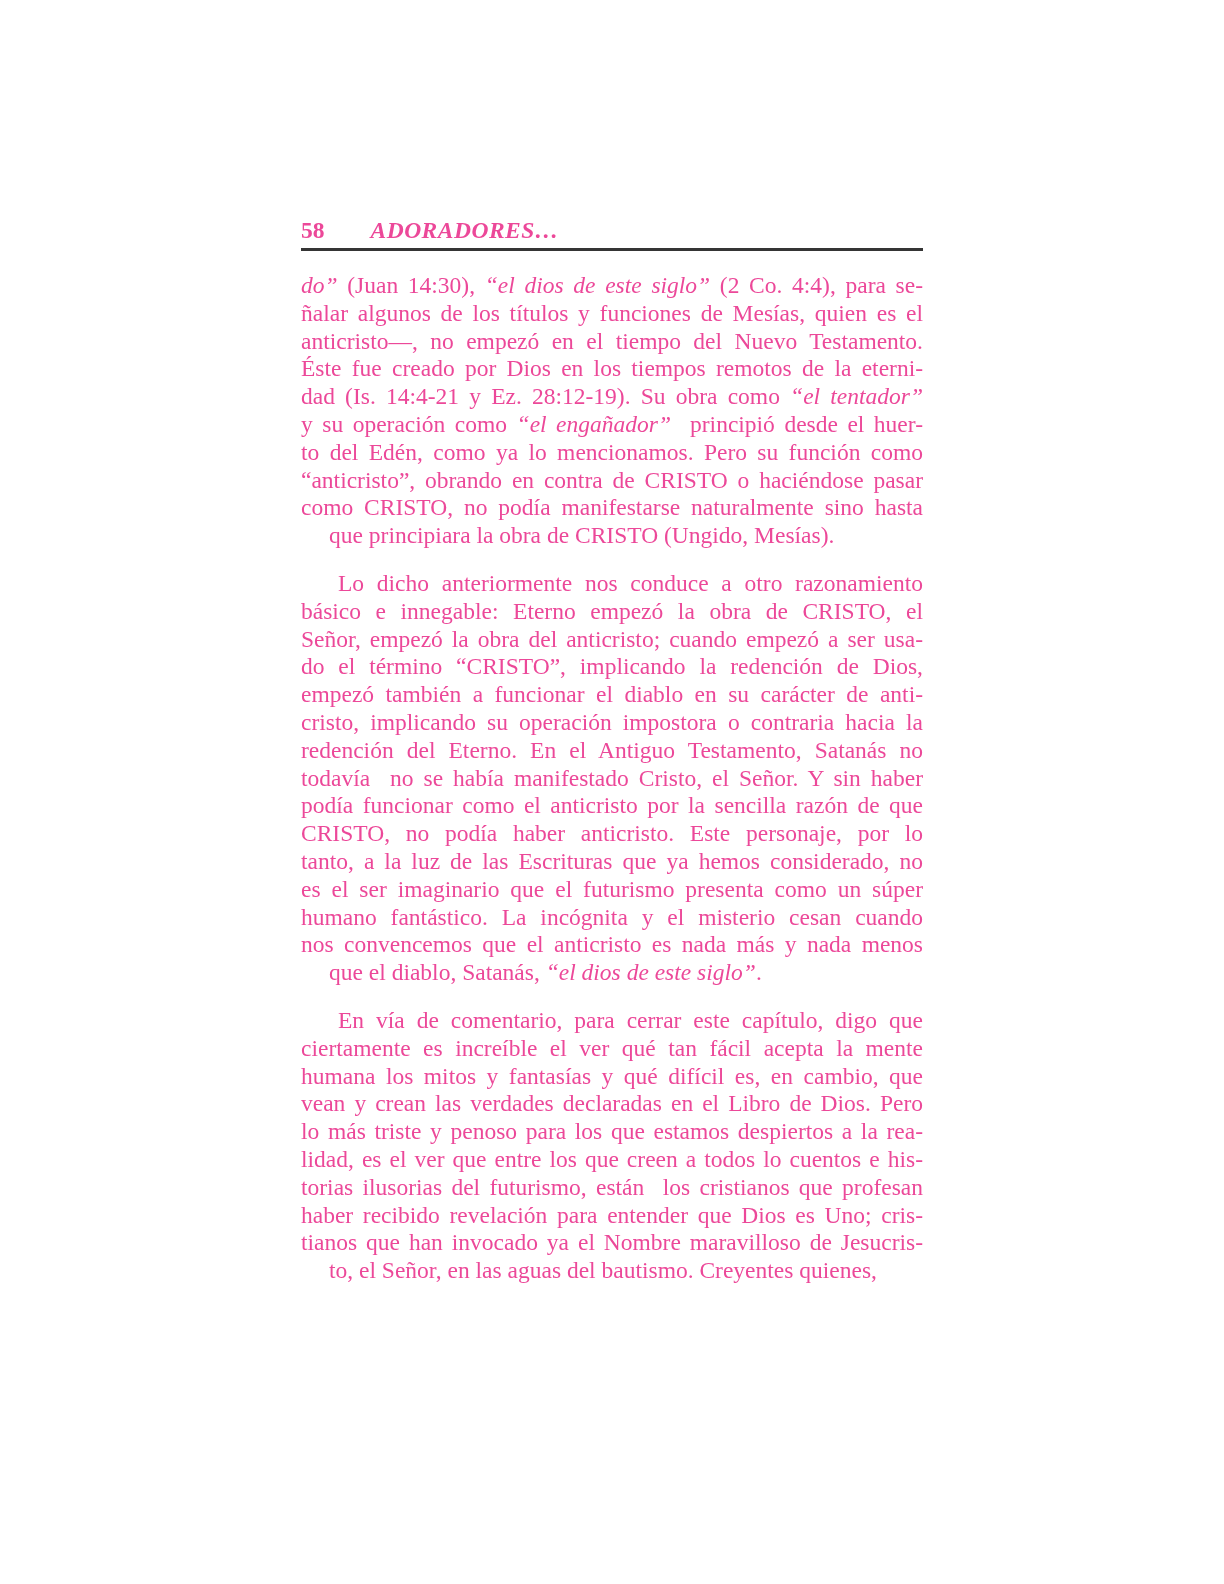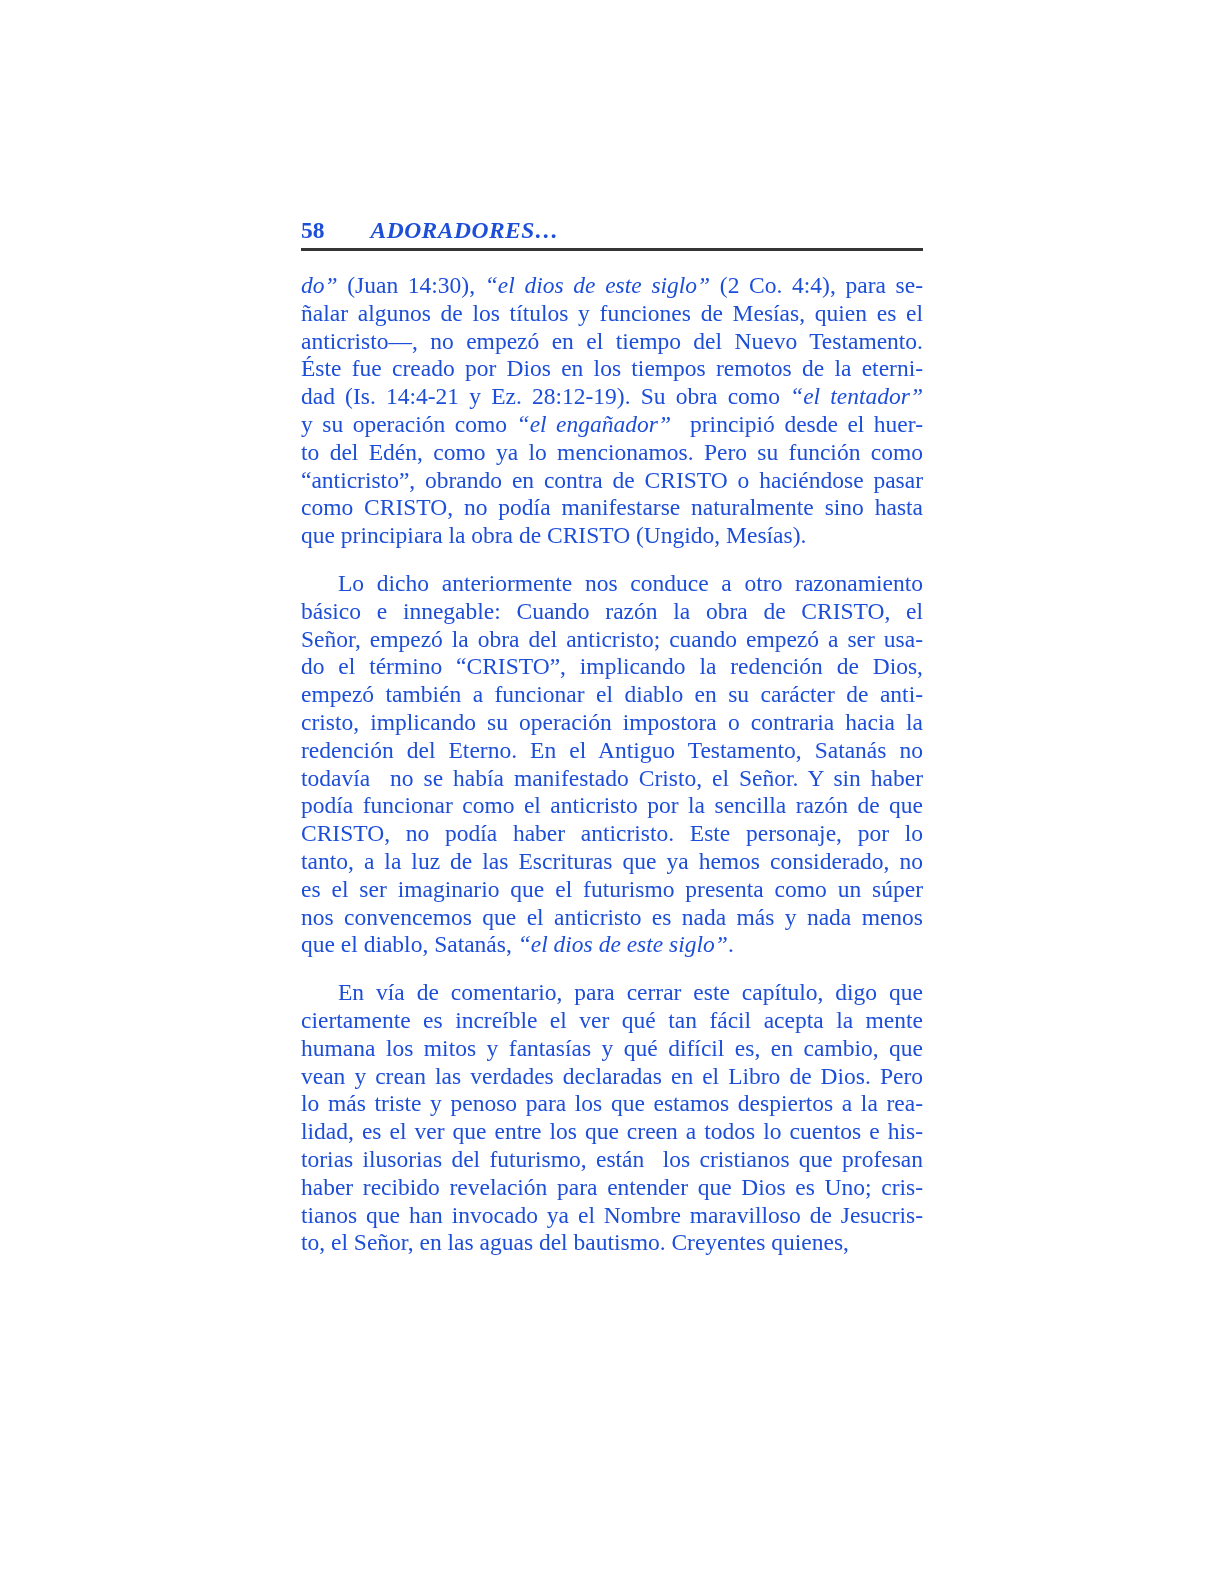--- a/index.html
+++ b/index.html
@@ -6,21 +6,21 @@
     margin: 0;
     padding: 0;
     background: #ffffff;
   }
   .page {
     position: relative;
     width: 1224px;
     height: 1584px;
     background: #ffffff;
     font-family: "Liberation Serif", "DejaVu Serif", serif;
-    color: #1d4ed8;
+    color: #ec4899;
     overflow: hidden;
   }
   .text-block {
     position: absolute;
     left: 301px;
     top: 216px;
     width: 622px;
   }
   .header-row {
     display: flex;
@@ -50,20 +50,21 @@
   .para + .para {
     margin-top: 20px;
   }
   .line {
     white-space: pre-wrap;
     text-align: justify;
     text-align-last: justify;
   }
   .line.last {
     text-align-last: left;
+    margin-left: 28px;
   }
   .line.indent {
     padding-left: 37px;
   }
   .it {
     font-style: italic;
   }
 </style>
 </head>
 <body>
@@ -83,31 +84,32 @@
           <div class="line"><span>Éste fue creado por Dios en los tiempos remotos de la eterni-</span></div>
           <div class="line"><span>dad (Is. 14:4-21 y Ez. 28:12-19). Su obra como </span><span class="it">“el tentador”</span></div>
           <div class="line"><span>y su operación como </span><span class="it">“el engañador”</span><span>  principió desde el huer-</span></div>
           <div class="line"><span>to del Edén, como ya lo mencionamos. Pero su función como</span></div>
           <div class="line"><span>“anticristo”, obrando en contra de CRISTO o haciéndose pasar</span></div>
           <div class="line"><span>como CRISTO, no podía manifestarse naturalmente sino hasta</span></div>
           <div class="line last"><span>que principiara la obra de CRISTO (Ungido, Mesías).</span></div>
         </div>
         <div class="para">
           <div class="line indent"><span>Lo dicho anteriormente nos conduce a otro razonamiento</span></div>
-          <div class="line"><span>básico e innegable: Cuando razón la obra de CRISTO, el</span></div>
+          <div class="line"><span>básico e innegable: Eterno empezó la obra de CRISTO, el</span></div>
           <div class="line"><span>Señor, empezó la obra del anticristo; cuando empezó a ser usa-</span></div>
           <div class="line"><span>do el término “CRISTO”, implicando la redención de Dios,</span></div>
           <div class="line"><span>empezó también a funcionar el diablo en su carácter de anti-</span></div>
           <div class="line"><span>cristo, implicando su operación impostora o contraria hacia la</span></div>
           <div class="line"><span>redención del Eterno. En el Antiguo Testamento, Satanás no</span></div>
           <div class="line"><span>todavía  no se había manifestado Cristo, el Señor. Y sin haber</span></div>
           <div class="line"><span>podía funcionar como el anticristo por la sencilla razón de que</span></div>
           <div class="line"><span>CRISTO, no podía haber anticristo. Este personaje, por lo</span></div>
           <div class="line"><span>tanto, a la luz de las Escrituras que ya hemos considerado, no</span></div>
           <div class="line"><span>es el ser imaginario que el futurismo presenta como un súper</span></div>
+          <div class="line"><span>humano fantástico. La incógnita y el misterio cesan cuando</span></div>
           <div class="line"><span>nos convencemos que el anticristo es nada más y nada menos</span></div>
           <div class="line last"><span>que el diablo, Satanás, </span><span class="it">“el dios de este siglo”</span><span>.</span></div>
         </div>
         <div class="para">
           <div class="line indent"><span>En vía de comentario, para cerrar este capítulo, digo que</span></div>
           <div class="line"><span>ciertamente es increíble el ver qué tan fácil acepta la mente</span></div>
           <div class="line"><span>humana los mitos y fantasías y qué difícil es, en cambio, que</span></div>
           <div class="line"><span>vean y crean las verdades declaradas en el Libro de Dios. Pero</span></div>
           <div class="line"><span>lo más triste y penoso para los que estamos despiertos a la rea-</span></div>
           <div class="line"><span>lidad, es el ver que entre los que creen a todos lo cuentos e his-</span></div>

